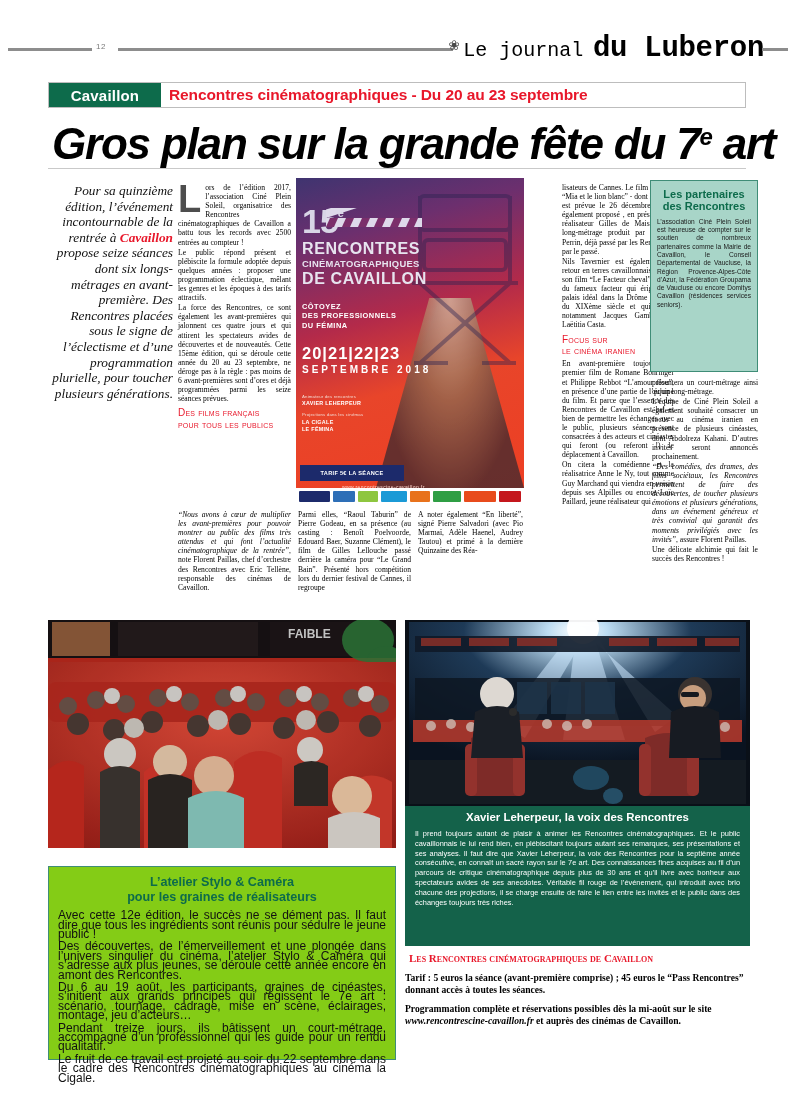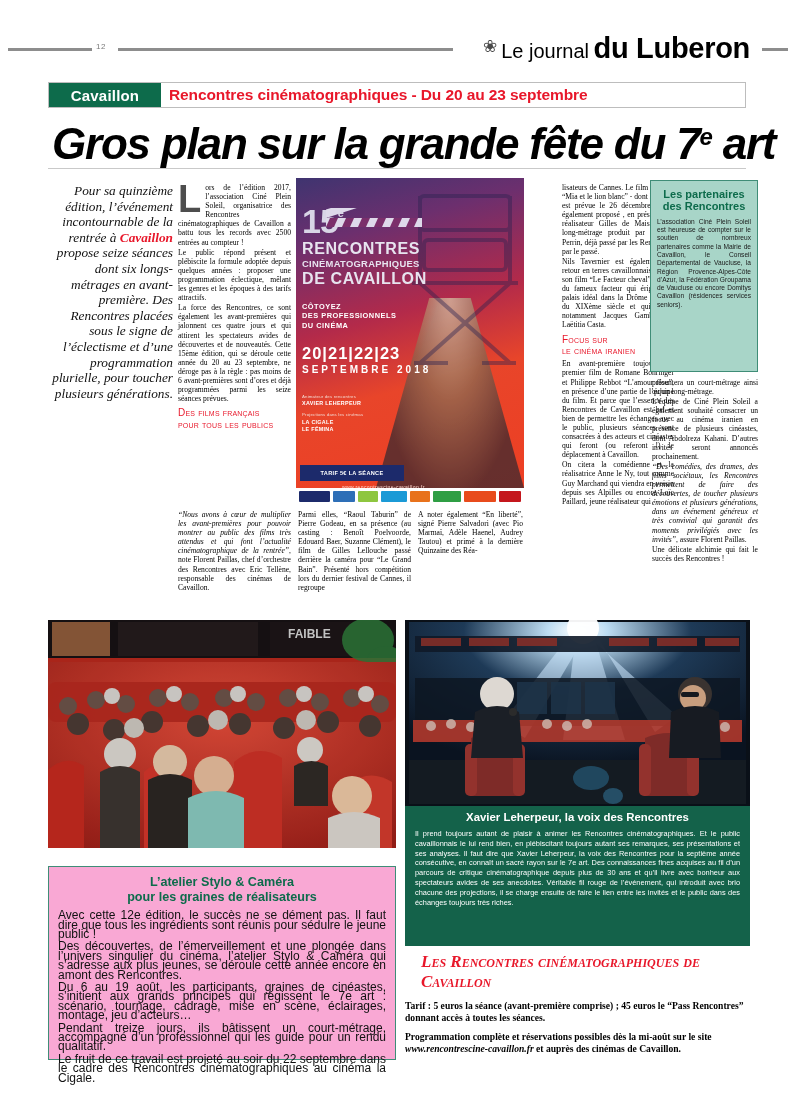--- a/index.html
+++ b/index.html
@@ -13,22 +13,22 @@
   .page{position:relative;width:794px;height:1095px;}
 
   
   .masthead{position:absolute;left:0;top:30px;width:794px;height:40px;}
   .rule{position:absolute;top:18px;height:3px;background:#8d8d8d;}
   .rule.left{left:8px;width:84px;}
   .rule.mid{left:118px;width:335px;}
   .rule.right{left:762px;width:26px;}
   .folio{position:absolute;left:96px;top:12px;font-size:8px;color:#7a7a7a;
          font-family:"Liberation Sans",sans-serif;letter-spacing:.5px;}
-  .journal{position:absolute;right:44px;top:2px;white-space:nowrap;
-           font-family:Liberation Sans, sans-serif;}
+  .journal{position:absolute;right:30px;top:2px;white-space:nowrap;
+           font-family:Liberation Mono, monospace;}
   .journal .leaf{display:inline-block;font-size:17px;color:#4a4a4a;vertical-align:6px;margin-right:4px;}
   .journal .small{font-size:20px;letter-spacing:0px;}
   .journal .big{font-size:29px;font-weight:bold;letter-spacing:-.3px;}
 
   
   .kicker{position:absolute;left:48px;top:82px;width:698px;height:26px;
           border:1px solid #bdbdbd;box-sizing:border-box;background:#fff;}
   .kicker .tag{position:absolute;left:0;top:0;width:112px;height:24px;background:#0d6b4b;
        color:#fff;font-family:"Liberation Sans",sans-serif;font-weight:bold;font-size:15px;
        display:flex;align-items:center;justify-content:center;letter-spacing:.2px;}
@@ -116,36 +116,36 @@
   .partners p{margin:0;font-family:"Liberation Sans",sans-serif;font-size:6.6px;
      line-height:8.3px;text-align:justify;color:#1a1a1a;}
 
   
   .photo{position:absolute;overflow:hidden;}
   .photo1{left:48px;top:620px;width:348px;height:228px;}
   .photo2{left:405px;top:620px;width:345px;height:186px;}
 
   
   .atelier{position:absolute;left:48px;top:866px;width:348px;height:194px;
-     background:#f9a8d4;border:1px solid #3f8d77;box-sizing:border-box;padding:8px 9px;}
+     background:#84cc16;border:1px solid #3f8d77;box-sizing:border-box;padding:8px 9px;}
   .atelier h3{margin:0 0 7px 0;font-family:"Liberation Sans",sans-serif;font-weight:bold;
      font-size:12.6px;line-height:14.6px;color:#0d6b4b;text-align:center;}
   .atelier p{margin:0 0 3px 0;font-family:"Liberation Sans",sans-serif;font-size:12px;
      line-height:9.4px;text-align:justify;color:#111;}
 
   .xlbox{position:absolute;left:405px;top:806px;width:345px;height:140px;
      background:#14624a;box-sizing:border-box;padding:0 10px;}
   .xlbox h3{margin:5px 0 6px 0;font-family:"Liberation Sans",sans-serif;font-weight:bold;
      font-size:11.4px;color:#fff;text-align:center;}
   .xlbox p{margin:0;font-family:"Liberation Sans",sans-serif;font-size:7.4px;
      line-height:9.8px;text-align:justify;color:#fff;}
 
   .infos{position:absolute;left:405px;top:952px;width:345px;}
-  .infos h3{margin:0 0 8px 16px;font-family:"Liberation Serif",serif;font-weight:bold;
-     font-size:17px;color:#e8172a;font-variant:small-caps;letter-spacing:0px;font-style:italic;}
+  .infos h3{margin:0 0 8px 4px;font-family:"Liberation Serif",serif;font-weight:bold;
+     font-size:11px;color:#e8172a;font-variant:small-caps;letter-spacing:0px;}
   .infos p{margin:0 0 7px 0;font-family:"Liberation Serif",serif;font-weight:bold;
      font-size:9.6px;line-height:12px;color:#000;}
   .infos .url{font-style:italic;}
 </style>
 </head>
 <body>
 
 <div class="page">
 
   <div class="masthead">
@@ -247,21 +247,21 @@
       </svg>
     </div>
 
     <div class="p-t1">RENCONTRES</div>
     <div class="p-t2">CINÉMATOGRAPHIQUES</div>
     <div class="p-t3">DE CAVAILLON</div>
 
     <div class="p-sub">
       <div>CÔTOYEZ</div>
       <div>DES PROFESSIONNELS</div>
-      <div>DU CINÉMA</div>
+      <div>DU FÉMINA</div>
     </div>
 
     <div class="p-dates">20|21|22|23</div>
     <div class="p-month">SEPTEMBRE 2018</div>
 
     <div class="p-cred">
       <div>Animateur des rencontres</div>
       <div><b>XAVIER LEHERPEUR</b></div>
       <div style="margin-top:5px">Projections dans les cinémas</div>
       <div><b>LA CIGALE</b></div>

